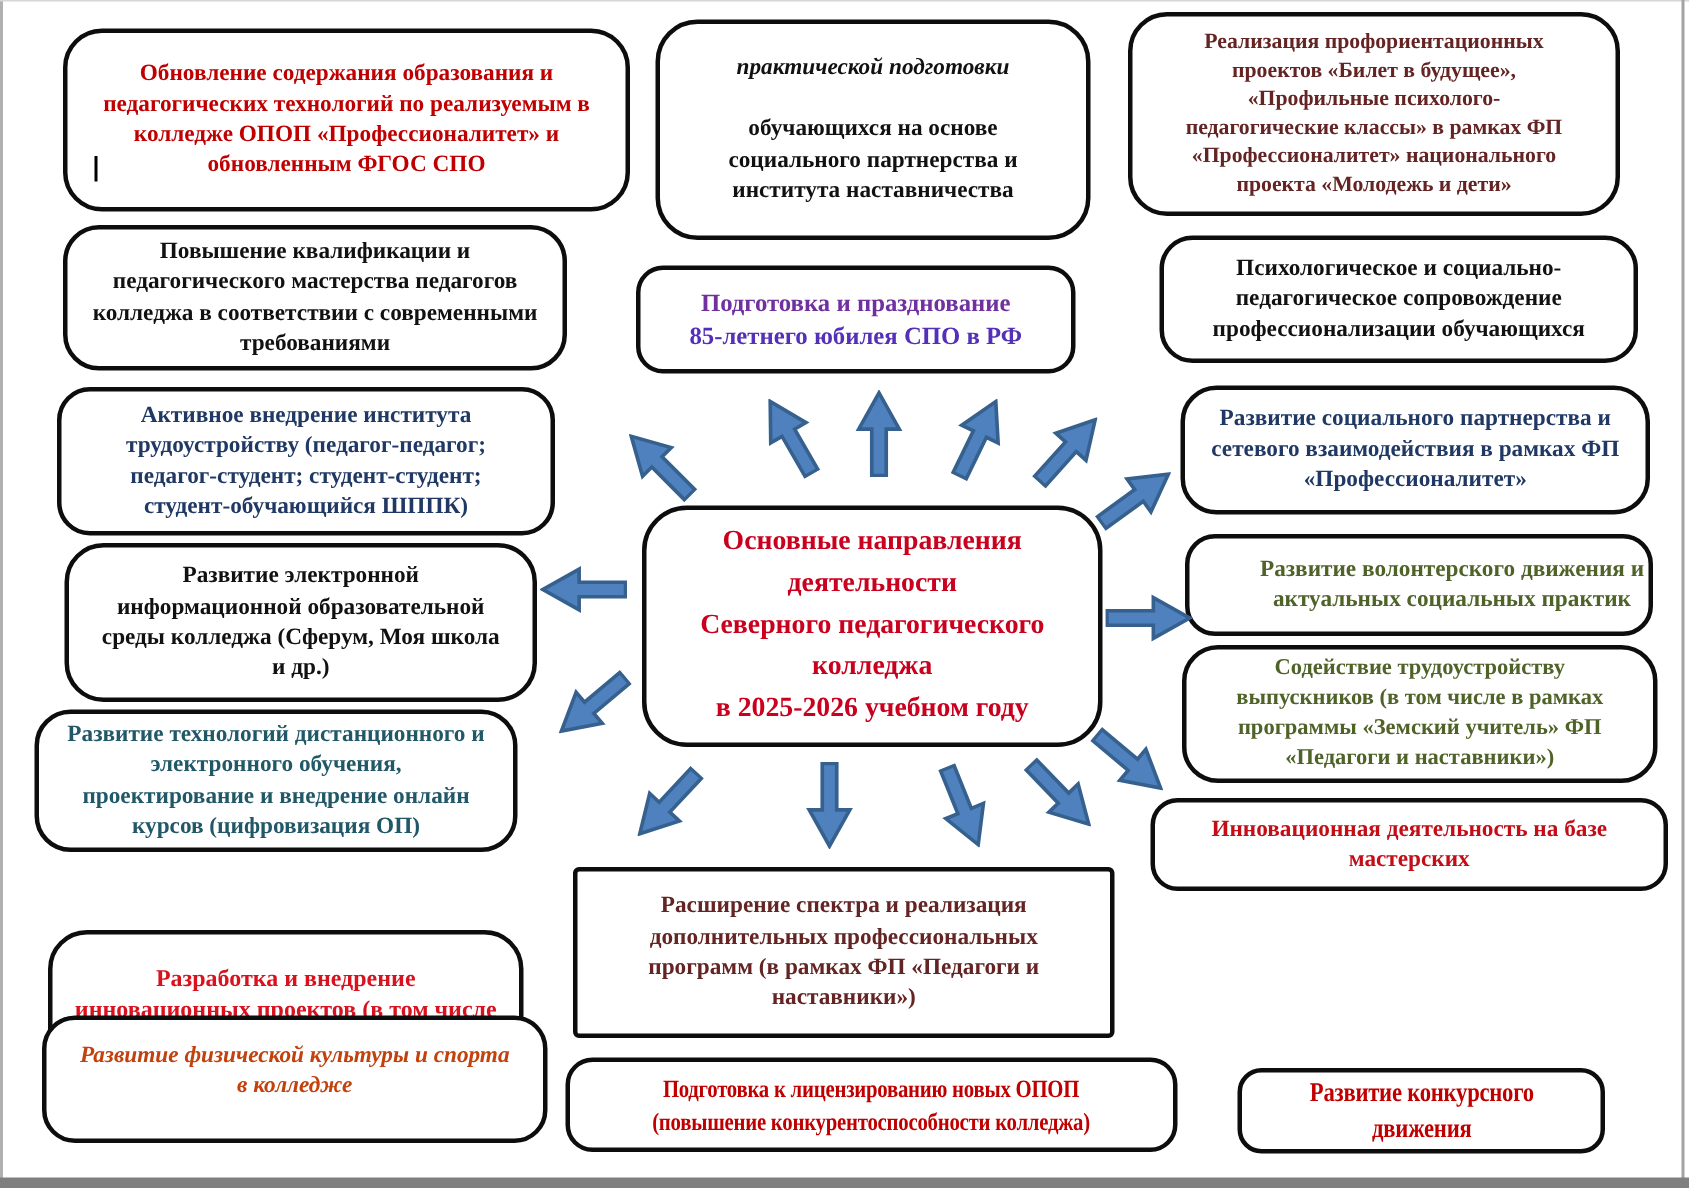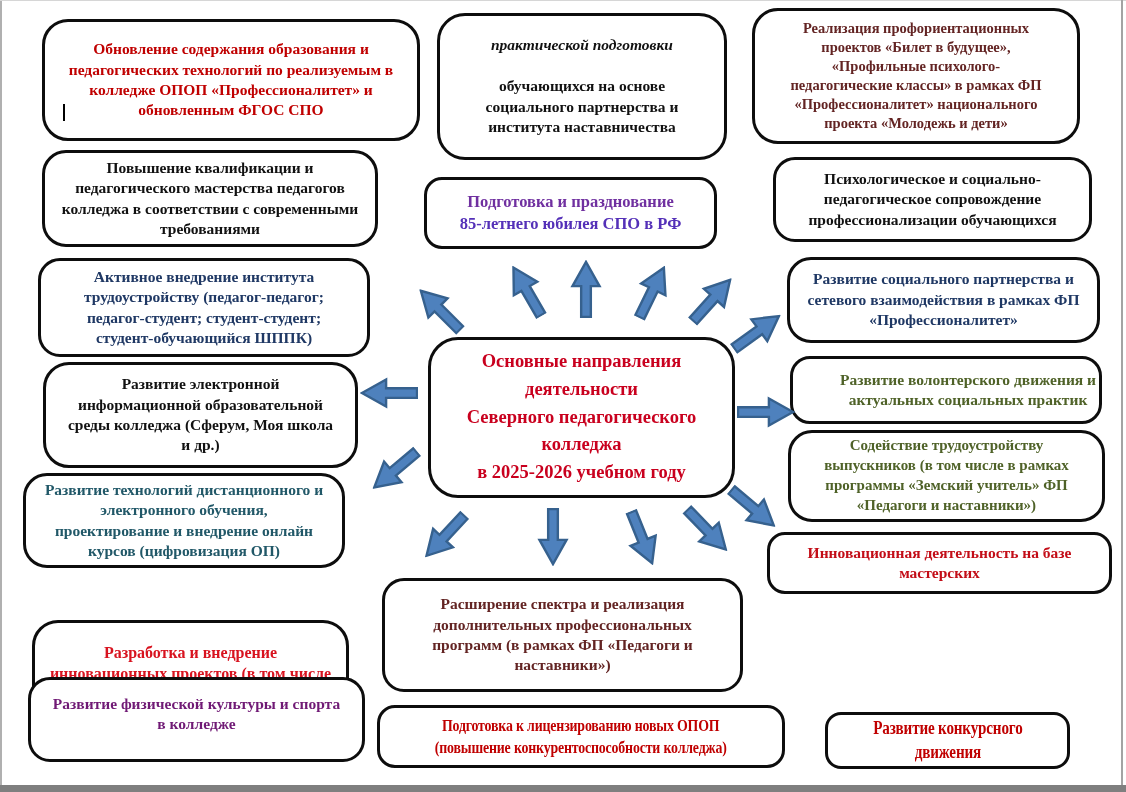--- a/index.html
+++ b/index.html
@@ -63,21 +63,21 @@
 курсов (цифровизация ОП)</span>
   </div>
 
   <div class="node" style="left:32px;top:577px;width:317px;height:108px;border-radius:26px;font-size:16px;margin-top:43px;">
     <span style="color: rgb(216, 19, 31);">Разработка и внедрение
 инновационных проектов (в том числе
 воспитательной направленности)</span>
   </div>
 
   <div class="node" style="left:28px;top:677px;width:337px;height:85px;border-radius:22px;font-size:15.5px;align-items:flex-start;padding-top:14px;">
-    <span style="color: #701a75;">Развитие физической культуры и спорта
+    <span style="color: #c2410c; font-style: italic;">Развитие физической культуры и спорта
 в колледже</span>
   </div>
 
   <div class="node" style="left:437px;top:13px;width:290px;height:147px;border-radius:28px;font-size:15.5px;">
     <span style="color: rgb(17, 17, 17);"><span style="font-style:italic;">практической подготовки</span><span>
 обучающихся на основе
 социального партнерства и
 института наставничества</span></span>
   </div>
 
@@ -87,21 +87,21 @@
   </div>
 
   <div class="node" style="left:428px;top:337px;width:307px;height:161px;border-radius:30px;font-size:18.5px;">
     <span style="line-height: 1.5; color: rgb(201, 0, 30);">Основные направления
 деятельности
 Северного педагогического
 колледжа
 в 2025-2026 учебном году</span>
   </div>
 
-  <div class="node" style="left:382px;top:578px;width:361px;height:114px;border-radius:22px;font-size:15.5px;">
+  <div class="node" style="left:382px;top:578px;width:361px;height:114px;border-radius:4px;font-size:15.5px;">
     <span style="color: rgb(99, 36, 35);">Расширение спектра и реализация
 дополнительных профессиональных
 программ (в рамках ФП «Педагоги и
 наставники»)</span>
   </div>
 
   <div class="node condensed" style="left:377px;top:705px;width:408px;height:63px;border-radius:18px;font-size:16.5px;">
     <span style="color: rgb(192, 0, 0);">Подготовка к лицензированию новых ОПОП
 (повышение конкурентоспособности колледжа)</span>
   </div>

